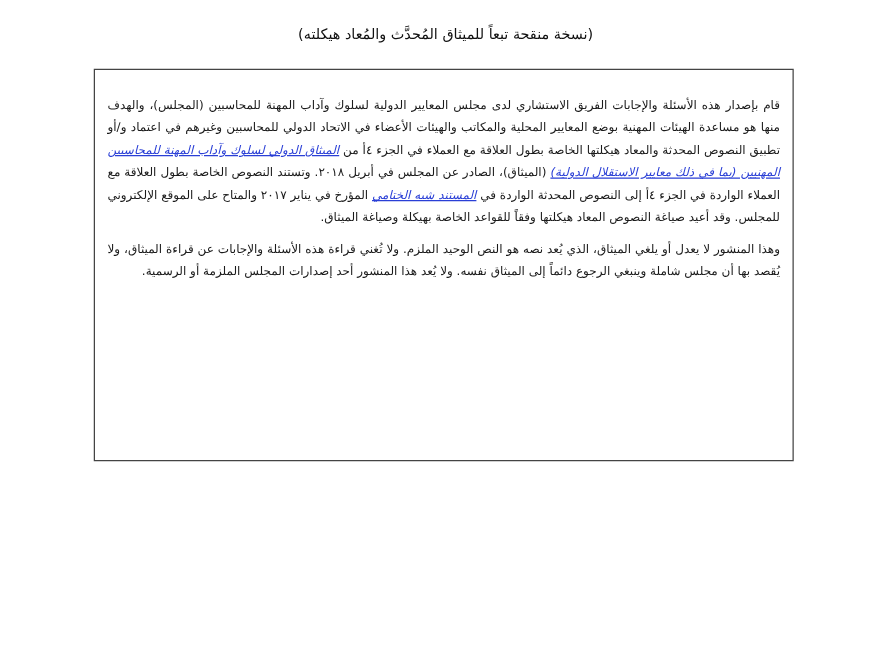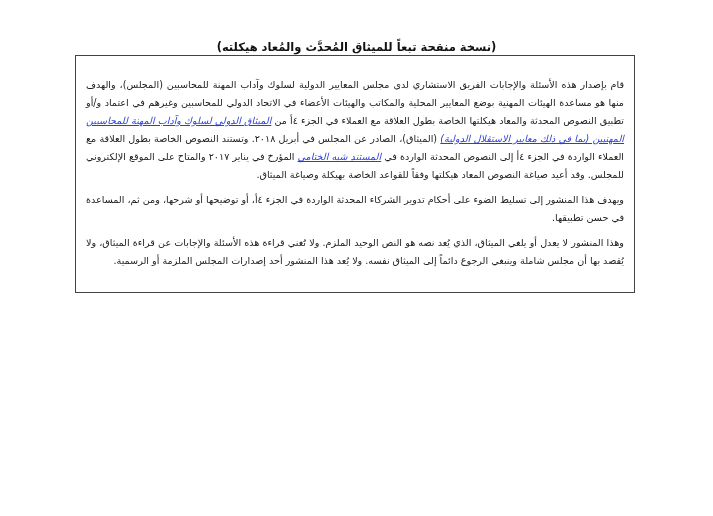--- a/index.html
+++ b/index.html
@@ -15,31 +15,30 @@
     font-family: "DejaVu Sans", sans-serif;
     color: #1a1a1a;
   }
   .subtitle {
     position: absolute;
     top: 20px;
     left: 0;
     width: 713px;
     text-align: center;
     font-size: 11.5px;
-    font-weight: bold;
+    font-weight: normal;
     direction: rtl;
     color: #111;
-    margin-top: 20px;
   }
   .box {
     position: absolute;
     left: 75px;
     top: 55px;
     width: 560px;
-    height: 238px;
+    height: 314px;
     border: 1px solid #444;
     box-sizing: border-box;
     padding: 20px 10px 6px 10px;
     direction: rtl;
     text-align: justify;
     font-size: 9.6px;
     line-height: 18px;
   }
   .box p {
     margin: 0 0 7px 0;
@@ -50,15 +49,14 @@
     font-style: italic;
   }
 </style>
 </head>
 <body>
 
 <div class="subtitle">(نسخة منقحة تبعاً للميثاق المُحدَّث والمُعاد هيكلته)</div>
 
 <div class="box">
   <p><span>قام بإصدار هذه الأسئلة والإجابات الفريق الاستشاري لدى مجلس المعايير الدولية لسلوك وآداب المهنة للمحاسبين (المجلس)، والهدف منها هو مساعدة الهيئات المهنية بوضع المعايير المحلية والمكاتب والهيئات الأعضاء في الاتحاد الدولي للمحاسبين وغيرهم في اعتماد و/أو تطبيق النصوص المحدثة والمعاد هيكلتها الخاصة بطول العلاقة مع العملاء في الجزء ٤أ من </span><a>الميثاق الدولي لسلوك وآداب المهنة للمحاسبين المهنيين (بما في ذلك  معايير الاستقلال الدولية)</a><span> (الميثاق)، الصادر عن المجلس في أبريل ٢٠١٨. وتستند النصوص الخاصة بطول العلاقة مع العملاء الواردة في الجزء ٤أ إلى النصوص المحدثة الواردة في </span><a>المستند شبه الختامي</a><span> المؤرخ في يناير ٢٠١٧ والمتاح على الموقع الإلكتروني للمجلس. وقد أعيد صياغة النصوص المعاد هيكلتها وفقاً للقواعد الخاصة بهيكلة وصياغة الميثاق.</span></p>
-  <p>ويهدف هذا المنشور إلى تسليط الضوء على أحكام تدوير الشركاء المحدثة الواردة في الجزء ٤أ، أو توضيحها أو شرحها، ومن ثم، المساعدة في حسن تطبيقها.</p>
   <p>وهذا المنشور لا يعدل أو يلغي الميثاق، الذي يُعد نصه هو النص الوحيد الملزم. ولا تُغني قراءة هذه الأسئلة والإجابات عن قراءة الميثاق، ولا يُقصد بها أن مجلس شاملة وينبغي الرجوع دائماً إلى الميثاق نفسه. ولا يُعد هذا المنشور أحد إصدارات المجلس الملزمة أو الرسمية.</p>
 </div>
 
 </body></html>

